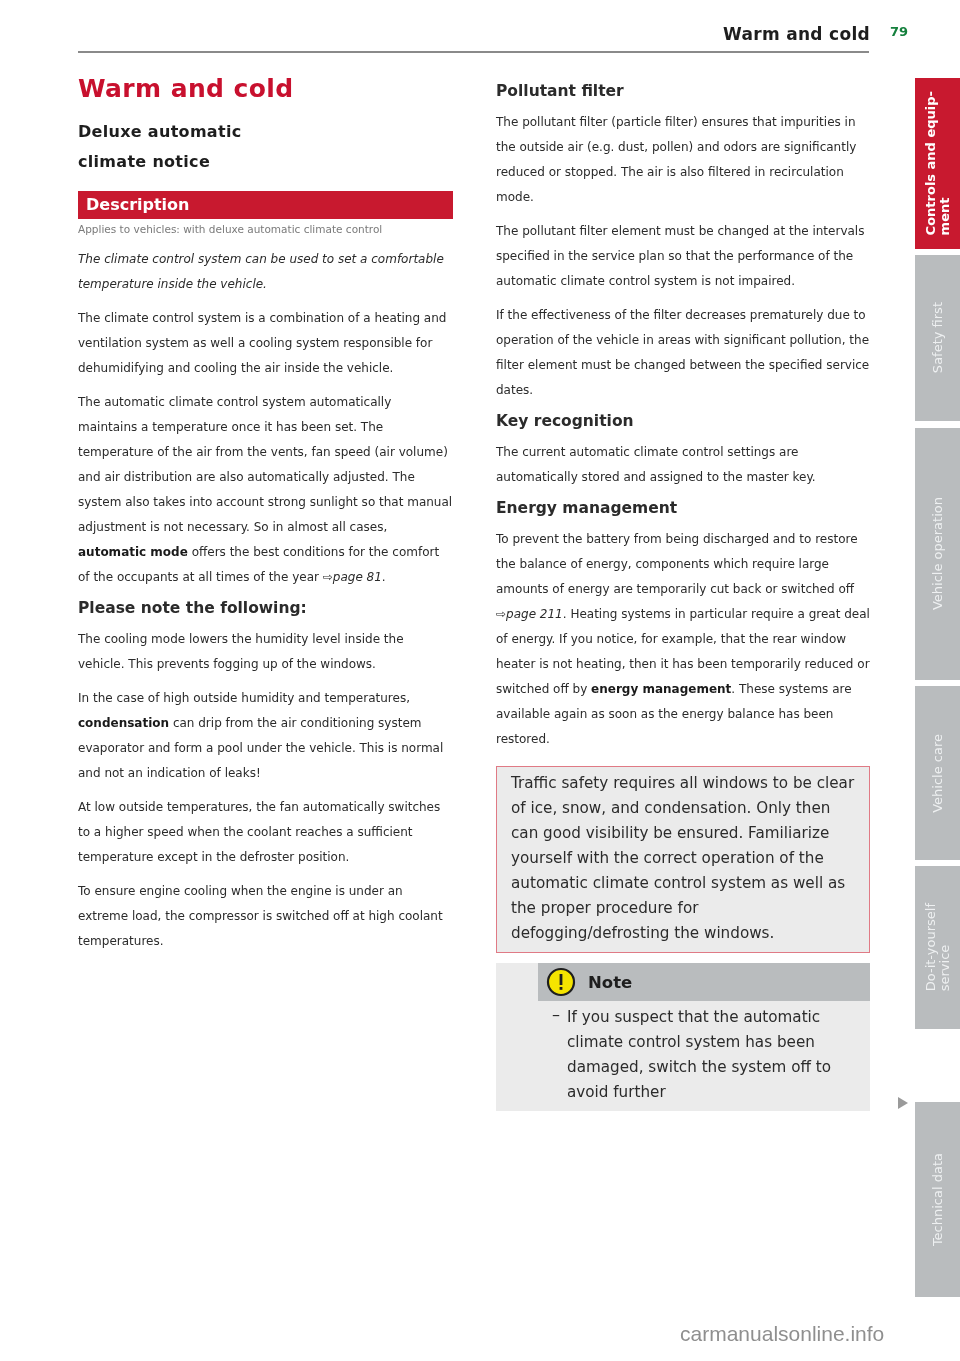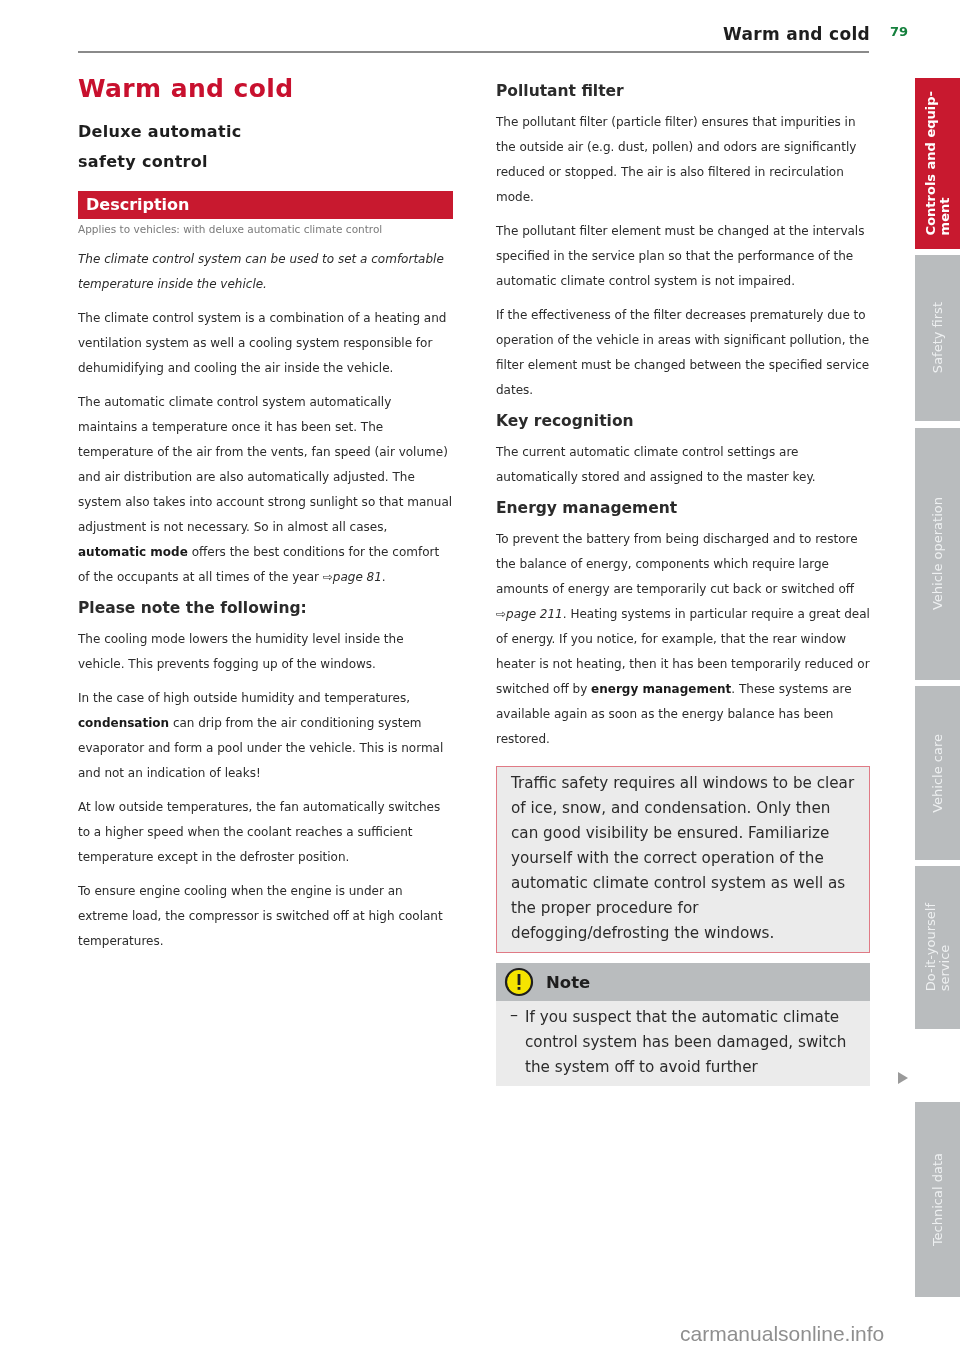--- a/index.html
+++ b/index.html
@@ -23,21 +23,21 @@
   .intro { font-style: italic; }
   .subhead { font-weight: bold; font-size: 15.5px; margin: 4px 0 10px 0; }
   b { font-weight: bold; color: #1a1a1a; }
   .ref { font-style: italic; }
 
   .warning-box { margin-top: 14px; border: 1px solid #e07a85; background: #ebebeb; }
   .box-head { background: #b9bcbe; height: 38px; display: flex; align-items: center; padding-left: 8px; }
   .box-title { font-weight: bold; font-size: 16.5px; color: #1e1e1e; margin-left: 12px; }
   .box-body { padding: 4px 14px 6px 14px; }
   .box-body p { font-size: 15.2px; line-height: 25px; margin: 0; }
-  .note-box { margin-top: 10px; background: #ebebeb; position: relative; }
+  .note-box { margin-top: 10px; background: #ebebeb; position: relative; padding-left: 42px; }
   .note-item { display: flex; }
   .note-dash { width: 15px; flex: none; }
   .continue-arrow { position: absolute; right: -38px; bottom: 2px; width: 0; height: 0; border-top: 6px solid transparent; border-bottom: 6px solid transparent; border-left: 10px solid #9a9a9a; }
 
   .side-tabs { position: absolute; left: 915px; top: 0; width: 45px; }
   .side-tab { position: absolute; left: 0; width: 45px; background: #b9bcbe; display: flex; align-items: center; justify-content: center; }
   .side-tab.active { background: #c8192f; }
   .side-tab span { writing-mode: vertical-rl; transform: rotate(180deg); color: #fff; font-size: 13px; font-weight: bold; line-height: 14px; text-align: left; white-space: pre-line; }
   .side-tab.inactive span { color: #eef0f1; font-weight: normal; }
 
@@ -48,21 +48,21 @@
 
 <div class="header-rule-left"></div>
 <div class="header-rule-right"></div>
 <div class="running-head">Warm and cold</div>
 <div class="page-number">79</div>
 
 <div class="col-left">
   <div class="chapter-title">Warm and cold</div>
   <div class="section-title">
     <div>Deluxe automatic</div>
-    <div>safety control</div>
+    <div>climate notice</div>
   </div>
   <div class="desc-bar">Description</div>
   <div class="applies">Applies to vehicles: with deluxe automatic climate control</div>
   <p class="intro">The climate control system can be used to set a comfortable temperature inside the vehicle.</p>
   <p>The climate control system is a combination of a heating and ventilation system as well a cooling system responsible for dehumidifying and cooling the air inside the vehicle.</p>
   <p><span>The automatic climate control system automatically maintains a temperature once it has been set. The temperature of the air from the vents, fan speed (air volume) and air distribution are also automatically adjusted. The system also takes into account strong sunlight so that manual adjustment is not necessary. So in almost all cases, </span><b>automatic mode</b><span> offers the best conditions for the comfort of the occupants at all times of the year </span><span class="ref">⇨page 81</span><span>.</span></p>
   <div class="subhead">Please note the following:</div>
   <p>The cooling mode lowers the humidity level inside the vehicle. This prevents fogging up of the windows.</p>
   <p><span>In the case of high outside humidity and temperatures, </span><b>condensation</b><span> can drip from the air conditioning system evaporator and form a pool under the vehicle. This is normal and not an indication of leaks!</span></p>
   <p>At low outside temperatures, the fan automatically switches to a higher speed when the coolant reaches a sufficient temperature except in the defroster position.</p>

